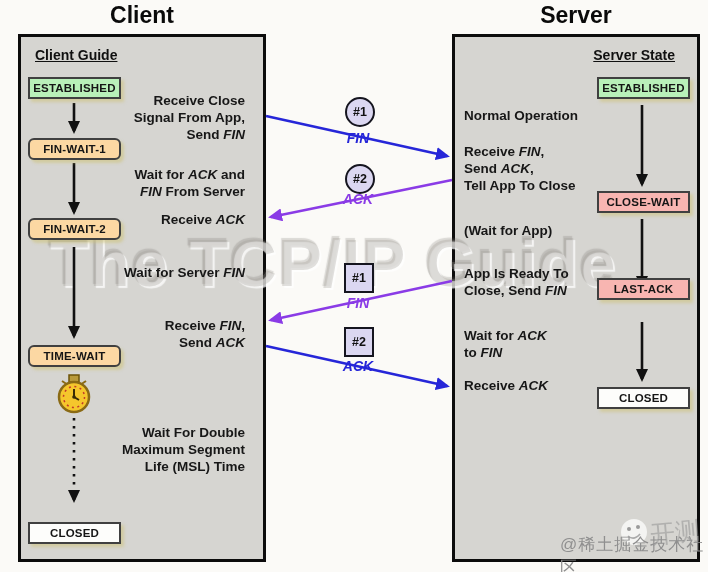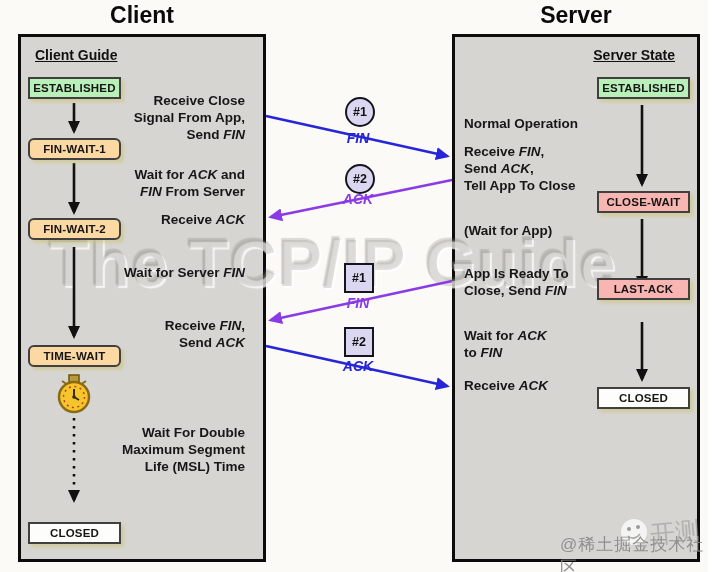--- a/index.html
+++ b/index.html
@@ -119,21 +119,21 @@
   <div class="anno right" style="right:463px;top:166px;">Wait for <i>ACK</i> and
 <i>FIN</i> From Server</div>
   <div class="anno right" style="right:463px;top:211px;">Receive <i>ACK</i></div>
   <div class="anno right" style="right:463px;top:264px;">Wait for Server <i>FIN</i></div>
   <div class="anno right" style="right:463px;top:317px;">Receive <i>FIN</i>,
 Send <i>ACK</i></div>
   <div class="anno right" style="right:463px;top:424px;">Wait For Double
 Maximum Segment
 Life (MSL) Time</div>
 
-  <div class="anno" style="left:464px;top:115px;">Normal Operation</div>
+  <div class="anno" style="left:464px;top:107px;">Normal Operation</div>
   <div class="anno" style="left:464px;top:143px;">Receive <i>FIN</i>,
 Send <i>ACK</i>,
 Tell App To Close</div>
   <div class="anno" style="left:464px;top:222px;">(Wait for App)</div>
   <div class="anno" style="left:464px;top:265px;">App Is Ready To
 Close, Send <i>FIN</i></div>
   <div class="anno" style="left:464px;top:327px;">Wait for <i>ACK</i>
 to <i>FIN</i></div>
   <div class="anno" style="left:464px;top:377px;">Receive <i>ACK</i></div>
 

